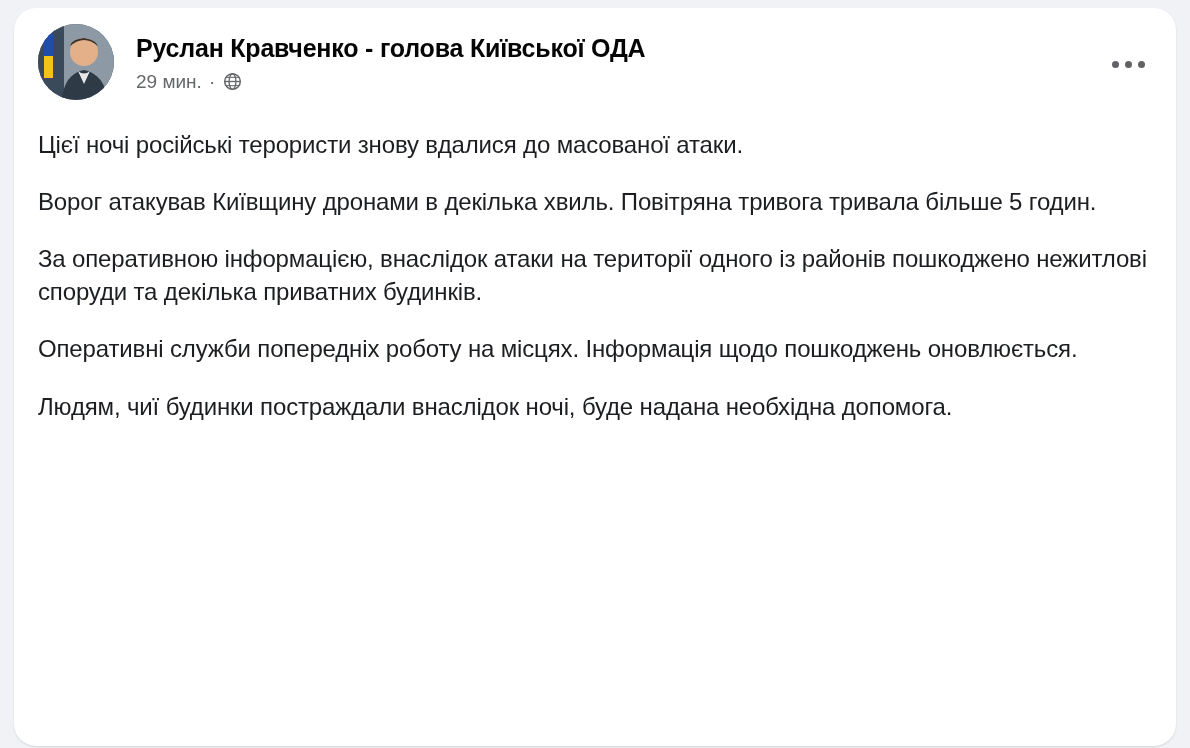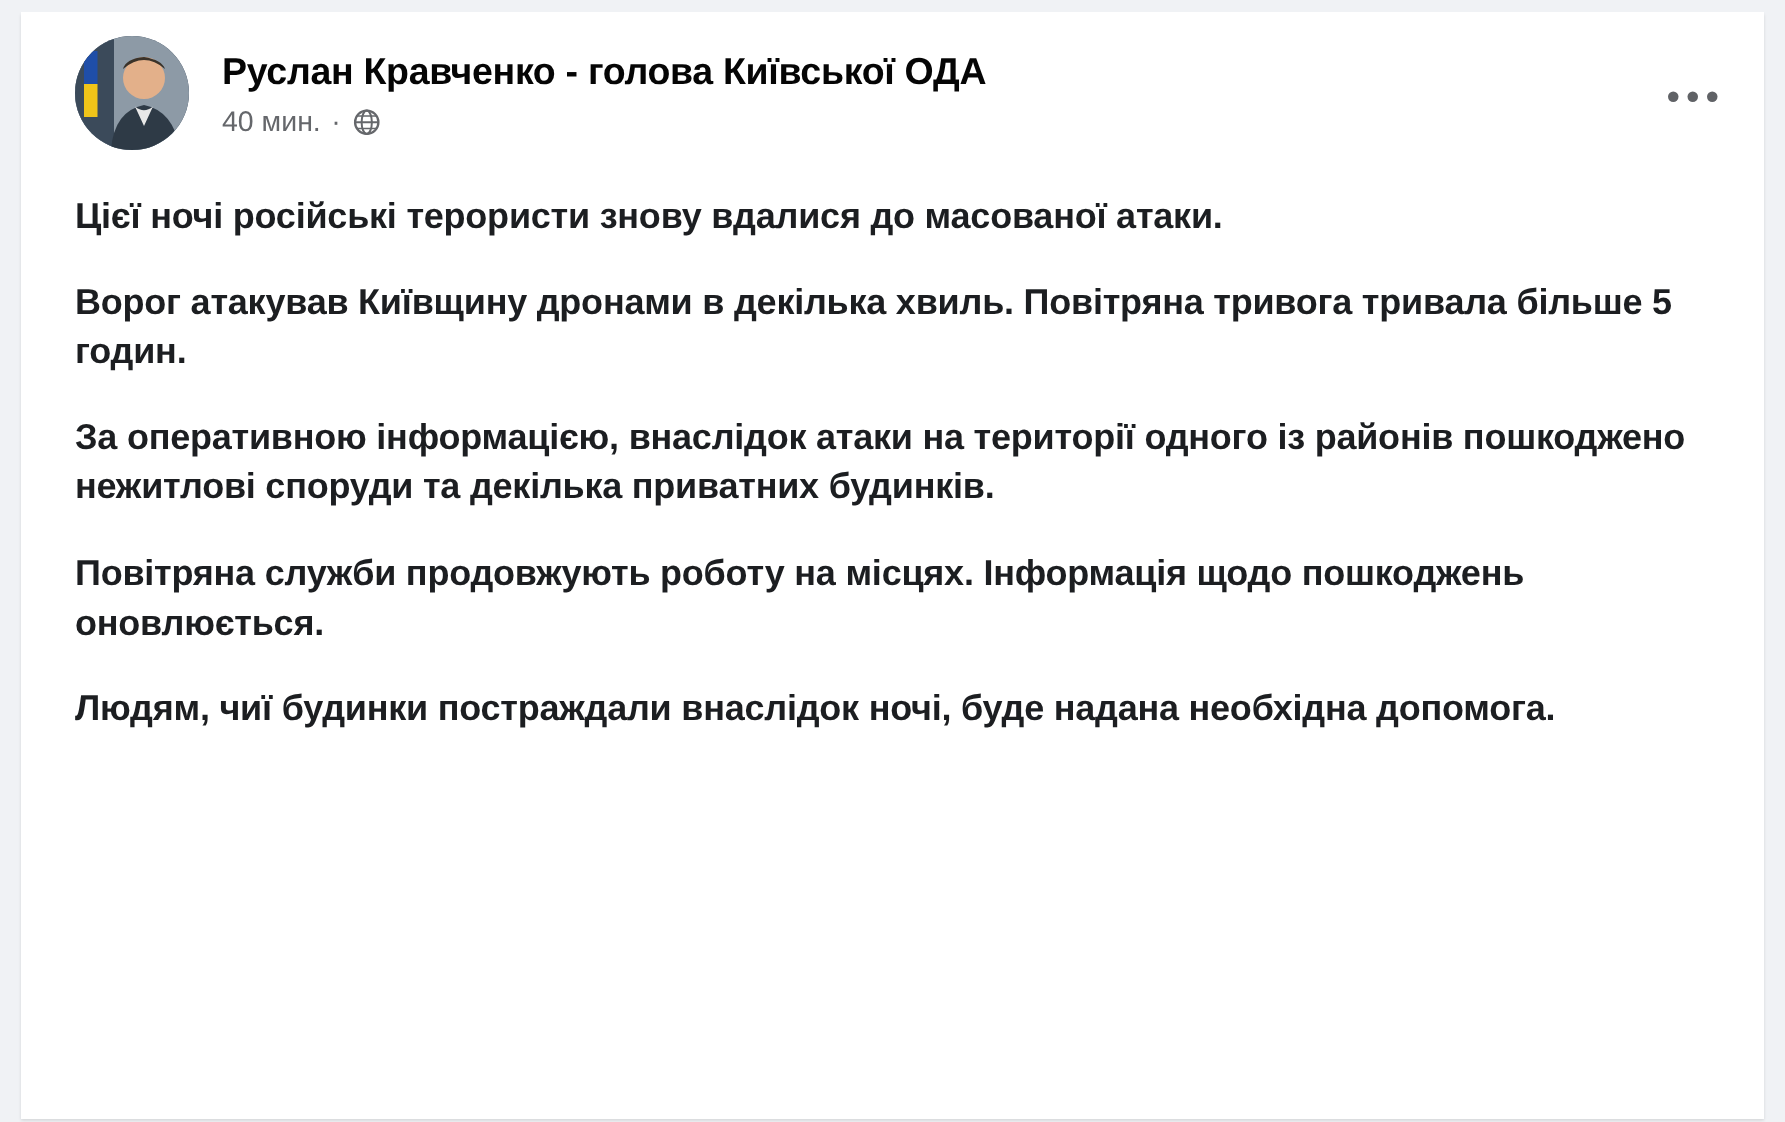--- a/index.html
+++ b/index.html
@@ -13,24 +13,24 @@
     font-family: "Liberation Sans", sans-serif;
     overflow: hidden;
   }
   .post-card {
     position: absolute;
     left: 14px;
     top: 8px;
     width: 1162px;
     min-height: 738px;
     background: #ffffff;
-    border-radius: 0;
+    border-radius: 22px;
     box-shadow: 0 1px 2px rgba(0,0,0,0.12);
     box-sizing: border-box;
-    padding: 14px 22px 10px 36px;
+    padding: 14px 22px 10px 24px;
   }
   .post-header {
     display: flex;
     align-items: flex-start;
     position: relative;
     height: 92px;
   }
   .avatar {
     width: 76px;
     height: 76px;
@@ -90,21 +90,20 @@
   .more-btn span {
     width: 7px;
     height: 7px;
     background: #606266;
     border-radius: 50%;
     margin: 0 3px;
     display: block;
   }
   .post-body {
     margin-top: 14px;
-    font-weight: bold;
   }
   .post-body p {
     margin: 0 0 24px 0;
     font-size: 24px;
     line-height: 1.38;
     color: #1c1e21;
     letter-spacing: -0.15px;
   }
   .post-body p:last-child { margin-bottom: 0; }
 </style>
@@ -124,21 +123,21 @@
         <circle cx="46" cy="28" r="14" fill="#e3b08a"></circle>
         <path d="M32 22 Q46 10 60 22 Q58 16 46 14 Q34 15 32 22 Z" fill="#3a3229"></path>
         <path d="M24 76 Q26 50 46 46 Q66 50 70 76 Z" fill="#2e3a46"></path>
         <path d="M40 47 L46 60 L52 47 Q46 52 40 47 Z" fill="#e8e8e8"></path>
       </svg>
     </div>
 
     <div class="header-text">
       <div class="author-name">Руслан Кравченко - голова Київської ОДА</div>
       <div class="meta-row">
-        <span class="meta-time">40 мин.</span>
+        <span class="meta-time">29 мин.</span>
         <span class="meta-dot">·</span>
         <span class="globe-icon">
           <svg width="19" height="19" viewBox="0 0 20 20" aria-hidden="true">
             <circle cx="10" cy="10" r="8.2" fill="none" stroke="#65676b" stroke-width="1.6"></circle>
             <ellipse cx="10" cy="10" rx="3.6" ry="8.2" fill="none" stroke="#65676b" stroke-width="1.4"></ellipse>
             <line x1="1.8" y1="10" x2="18.2" y2="10" stroke="#65676b" stroke-width="1.4"></line>
             <line x1="3" y1="5.6" x2="17" y2="5.6" stroke="#65676b" stroke-width="1.1"></line>
             <line x1="3" y1="14.4" x2="17" y2="14.4" stroke="#65676b" stroke-width="1.1"></line>
           </svg>
         </span>
@@ -149,17 +148,17 @@
       <span></span>
       <span></span>
       <span></span>
     </div>
   </div>
 
   <div class="post-body">
     <p>Цієї ночі російські терористи знову вдалися до масованої атаки.</p>
     <p>Ворог атакував Київщину дронами в декілька хвиль. Повітряна тривога тривала більше 5 годин.</p>
     <p>За оперативною інформацією, внаслідок атаки на території одного із районів пошкоджено нежитлові споруди та декілька приватних будинків.</p>
-    <p>Повітряна служби продовжують роботу на місцях. Інформація щодо пошкоджень оновлюється.</p>
+    <p>Оперативні служби попередніх роботу на місцях. Інформація щодо пошкоджень оновлюється.</p>
     <p>Людям, чиї будинки постраждали внаслідок ночі, буде надана необхідна допомога.</p>
   </div>
 
 </div>
 
 </body></html>

